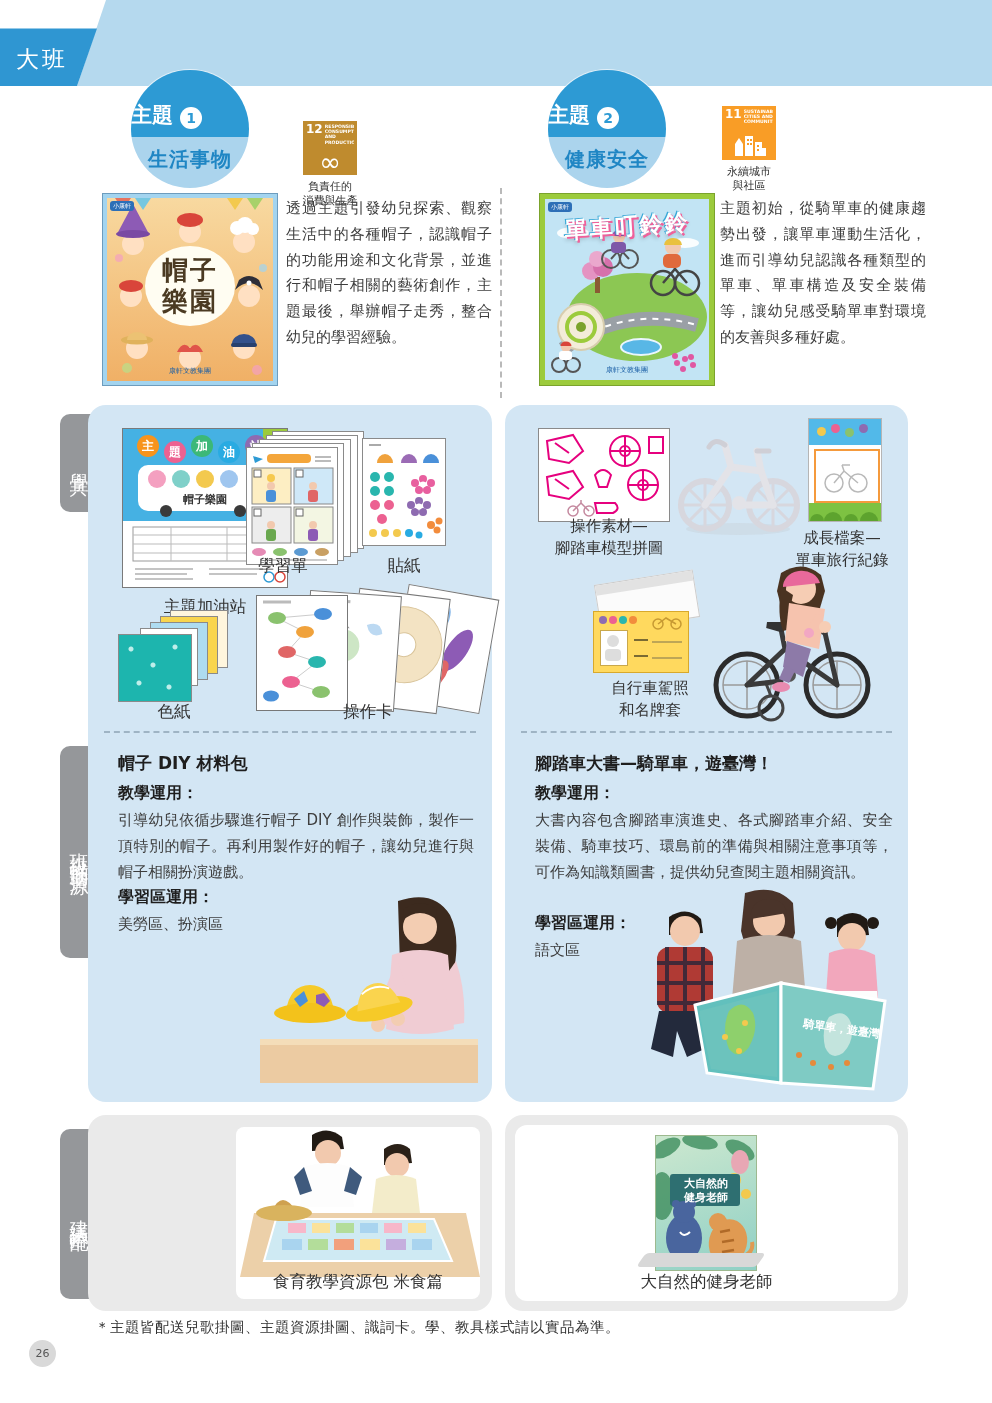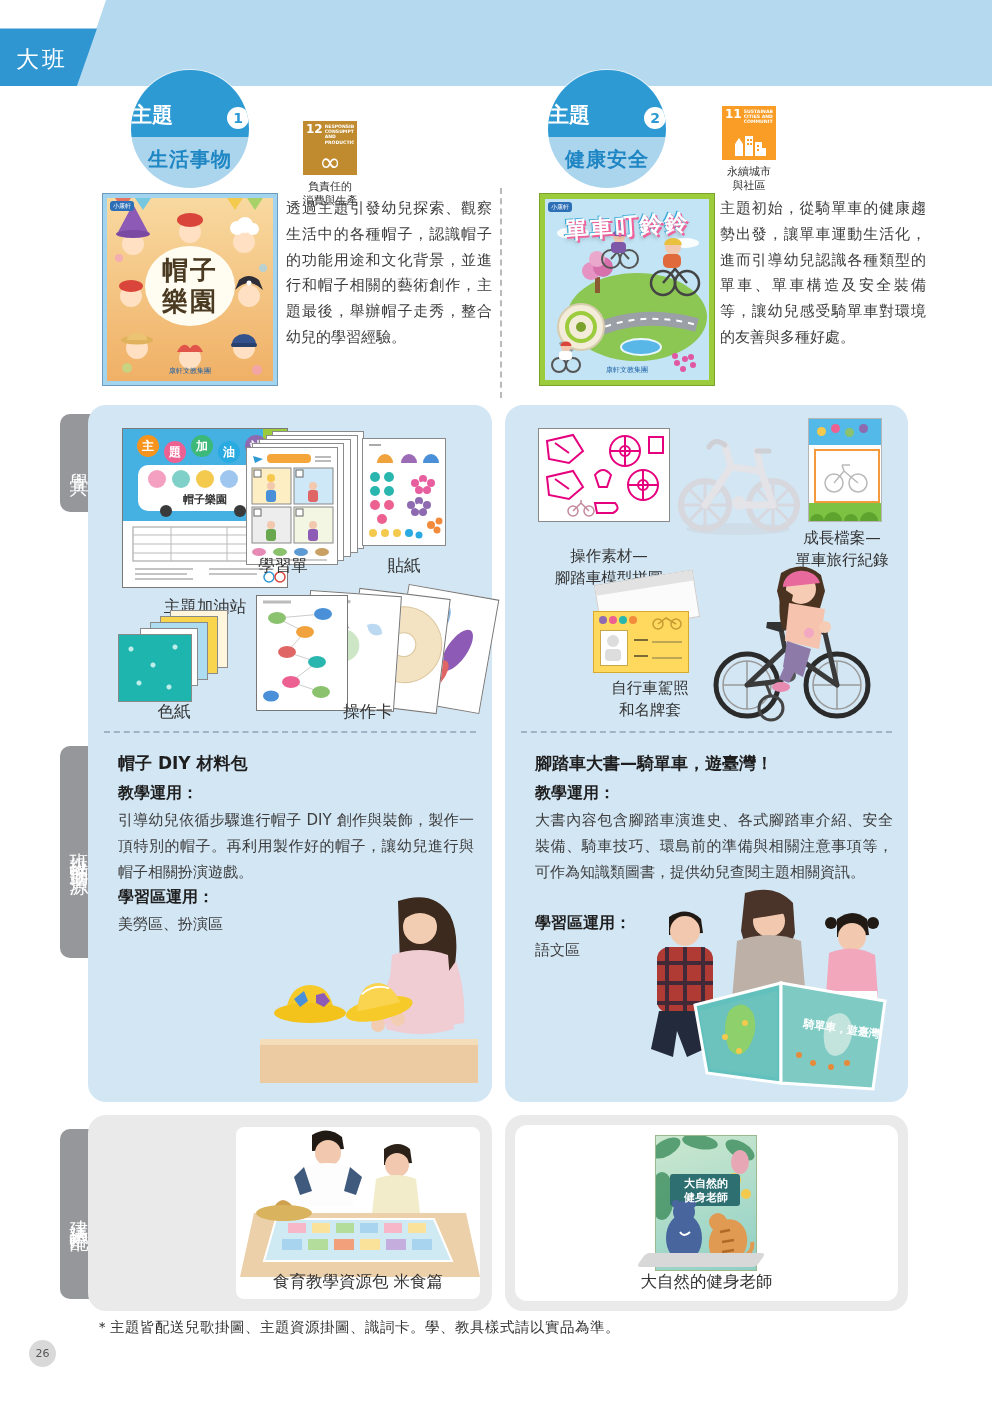--- a/index.html
+++ b/index.html
@@ -11,21 +11,21 @@
   .band{left:0;top:0;width:992px;height:86px}
   .band-blue{left:0;top:0;width:992px;height:86px;background:#b5d9ee;
              clip-path:polygon(106px 0,100% 0,100% 100%,77px 100%)}
   .band-dark{left:0;top:0;width:120px;height:86px;background:#2f96d2;
              clip-path:polygon(0 33%,97px 33%,77px 100%,0 100%)}
   .grade{left:16px;top:44px;color:#fff;font-size:23px;font-weight:normal;letter-spacing:3px}
 
   
   .circle{width:118px;height:118px;border-radius:50%;overflow:hidden;box-shadow:0 0 0 1px rgba(255,255,255,.6)}
   .circle .t{height:59px;background:#2d9ad4;color:#fff;display:flex;align-items:flex-end;
-             justify-content:space-between;gap:7px;font-weight:bold;font-size:21px;padding-bottom:8px}
+             justify-content:flex-start;gap:7px;font-weight:bold;font-size:21px;padding-bottom:8px}
   .num{width:22px;height:22px;border-radius:50%;background:#fff;color:#2d9ad4;font-size:14px;
        font-weight:bold;display:flex;align-items:center;justify-content:center}
   .circle .b{height:59px;background:#abd4ed;color:#1f86c4;display:flex;justify-content:center;
              font-size:20px;font-weight:bold;padding-top:9px;letter-spacing:1px}
 
   
   .sdg{width:54px;height:54px;color:#fff;padding:3px;box-sizing:border-box;position:relative;overflow:hidden}
   .sdg .n{font-size:12px;font-weight:bold;float:left;margin-right:2px;line-height:10px}
   .sdg .te{font-size:4.6px;line-height:5.2px;font-weight:bold;display:block;overflow:hidden}
   .sdg .glyph{position:absolute;bottom:0;left:0;right:0;text-align:center;font-size:26px;line-height:26px}
@@ -577,21 +577,21 @@
             <g fill="#5da32e">
               <circle cx="8" cy="18" r="7"></circle>
               <circle cx="24" cy="18" r="9"></circle>
               <circle cx="42" cy="18" r="7"></circle>
               <circle cx="60" cy="18" r="9"></circle>
             </g>
           </svg>
       </div>
     </div>
 
-    <div class="abs cap2" style="left:14px;top:140px;width:180px">
+    <div class="abs cap2" style="left:14px;top:110px;width:180px">
       <span>操作素材—</span><br><span>腳踏車模型拼圖</span>
     </div>
     <div class="abs cap2" style="left:272px;top:122px;width:130px">
       <span>成長檔案—</span><br><span>單車旅行紀錄</span>
     </div>
 
     <div class="abs" style="left:88px;top:172px;width:110px;height:100px">
       <div class="abs" style="left:4px;top:0;width:100px;height:48px;background:#fbfbfb;border:1px solid #ccc;transform:rotate(-9deg);box-sizing:border-box">
         <div style="height:10px;background:#e2e2e2"></div>
       </div>

